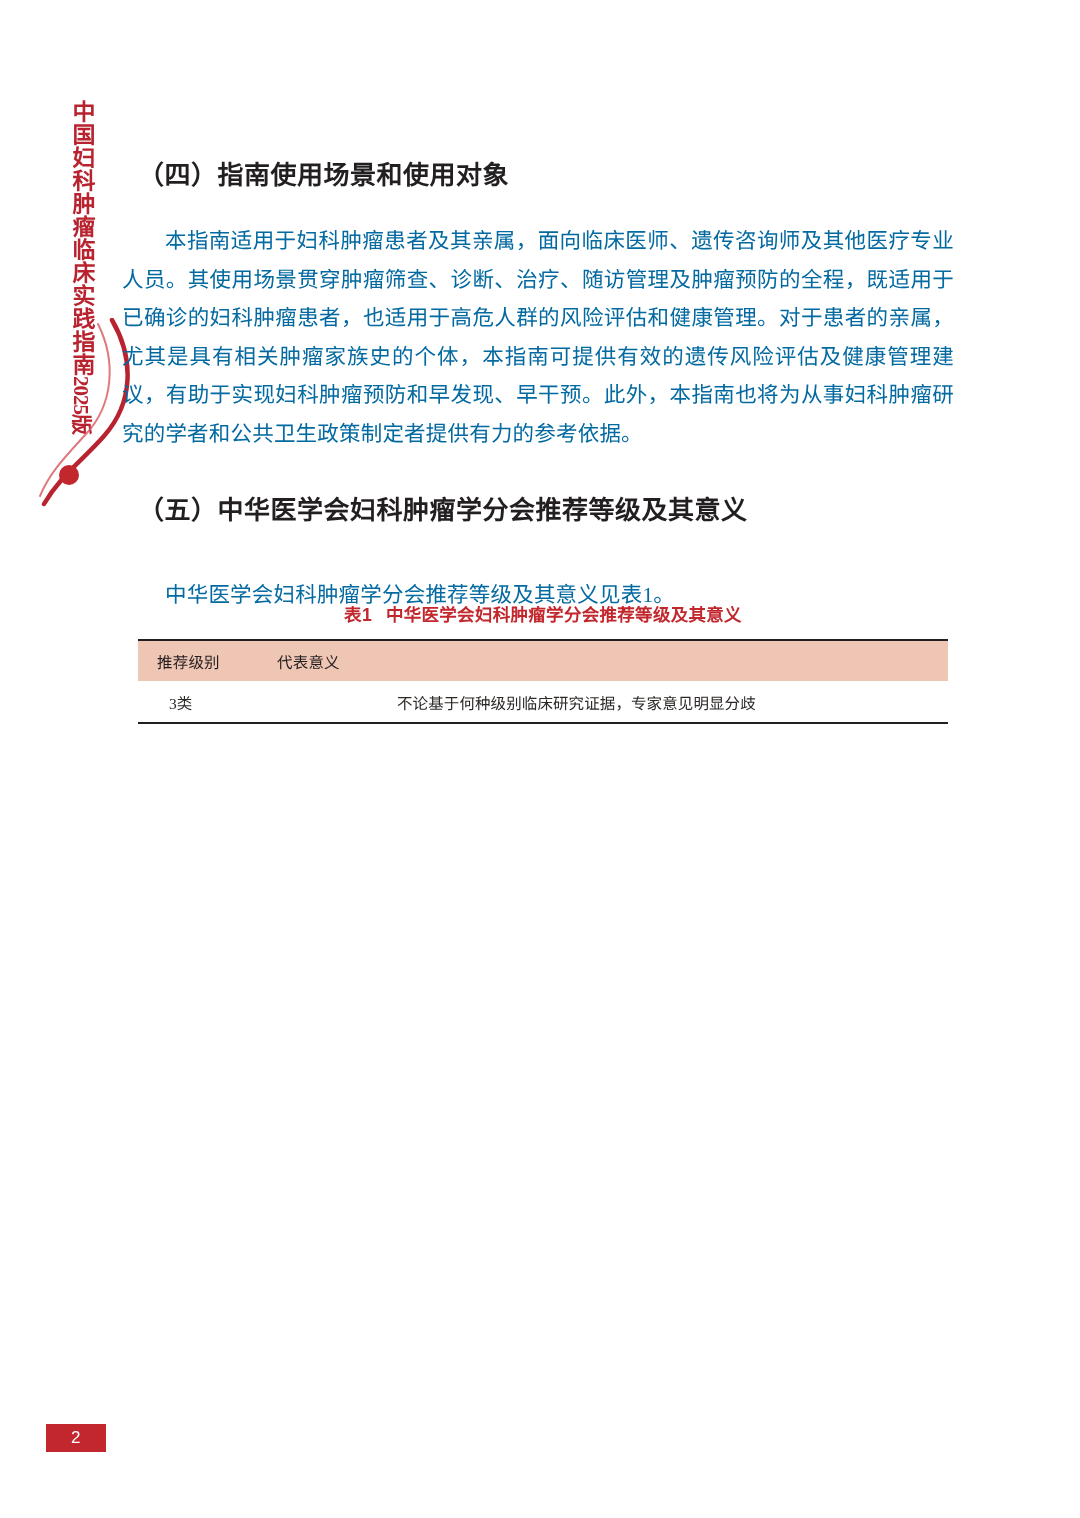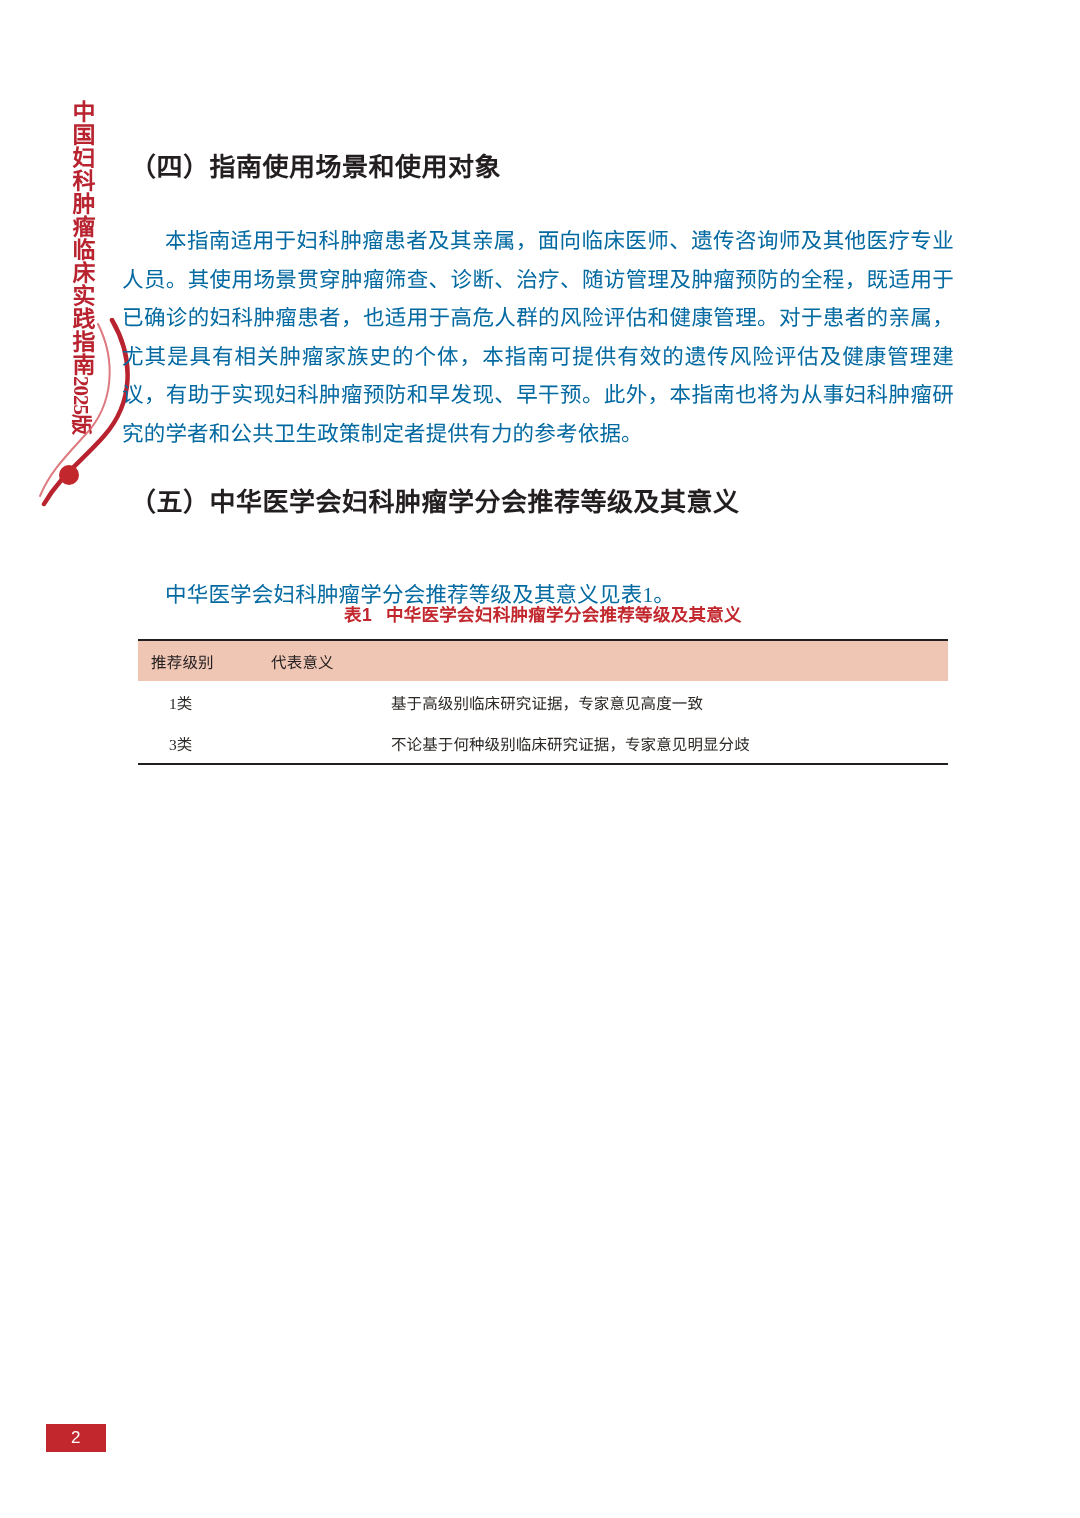--- a/index.html
+++ b/index.html
@@ -54,21 +54,21 @@
 
   
   .content {
     position: absolute;
     left: 122px;
     top: 0;
     width: 832px;
   }
 
   h2.section-heading {
-    margin: 8px;
+    margin: 16px;
     font-family: "Liberation Serif", "DejaVu Serif", serif;
     font-weight: bold;
     font-size: 26px;
     line-height: 34px;
     color: #231f20;
     letter-spacing: 0.5px;
   }
 
   .heading-1 { position: absolute; top: 143px; left: 0; }
   .heading-2 { position: absolute; top: 478px; left: 0; text-align: center; }
@@ -117,21 +117,21 @@
   table.grade-table thead th {
     background: #efc5b4;
     font-weight: normal;
     font-size: 15.5px;
     padding: 9px 0 9px 0;
     color: #231f20;
     letter-spacing: 0.2px;
   }
   table.grade-table thead th.th-level {
     text-align: left;
-    padding-left: 13px;
+    padding-left: 19px;
     width: 120px;
   }
   table.grade-table thead th.th-meaning {
     text-align: left;
     padding-left: 0;
   }
   table.grade-table tbody td {
     padding: 9.5px 0;
     color: #2b2826;
     font-size: 15.5px;
@@ -199,24 +199,20 @@
 
     <table class="grade-table">
       <thead>
         <tr>
           <th class="th-level">推荐级别</th>
           <th class="th-meaning">代表意义</th>
         </tr>
       </thead>
       <tbody>
         <tr>
-          <td class="td-level">1类</td>
-          <td class="td-meaning">基于高级别临床研究证据，专家意见高度一致</td>
-        </tr>
-        <tr>
           <td class="td-level">3类</td>
           <td class="td-meaning">不论基于何种级别临床研究证据，专家意见明显分歧</td>
         </tr>
       </tbody>
     </table>
   </div>
 
   <div class="page-number">
     <span>2</span>
   </div>

